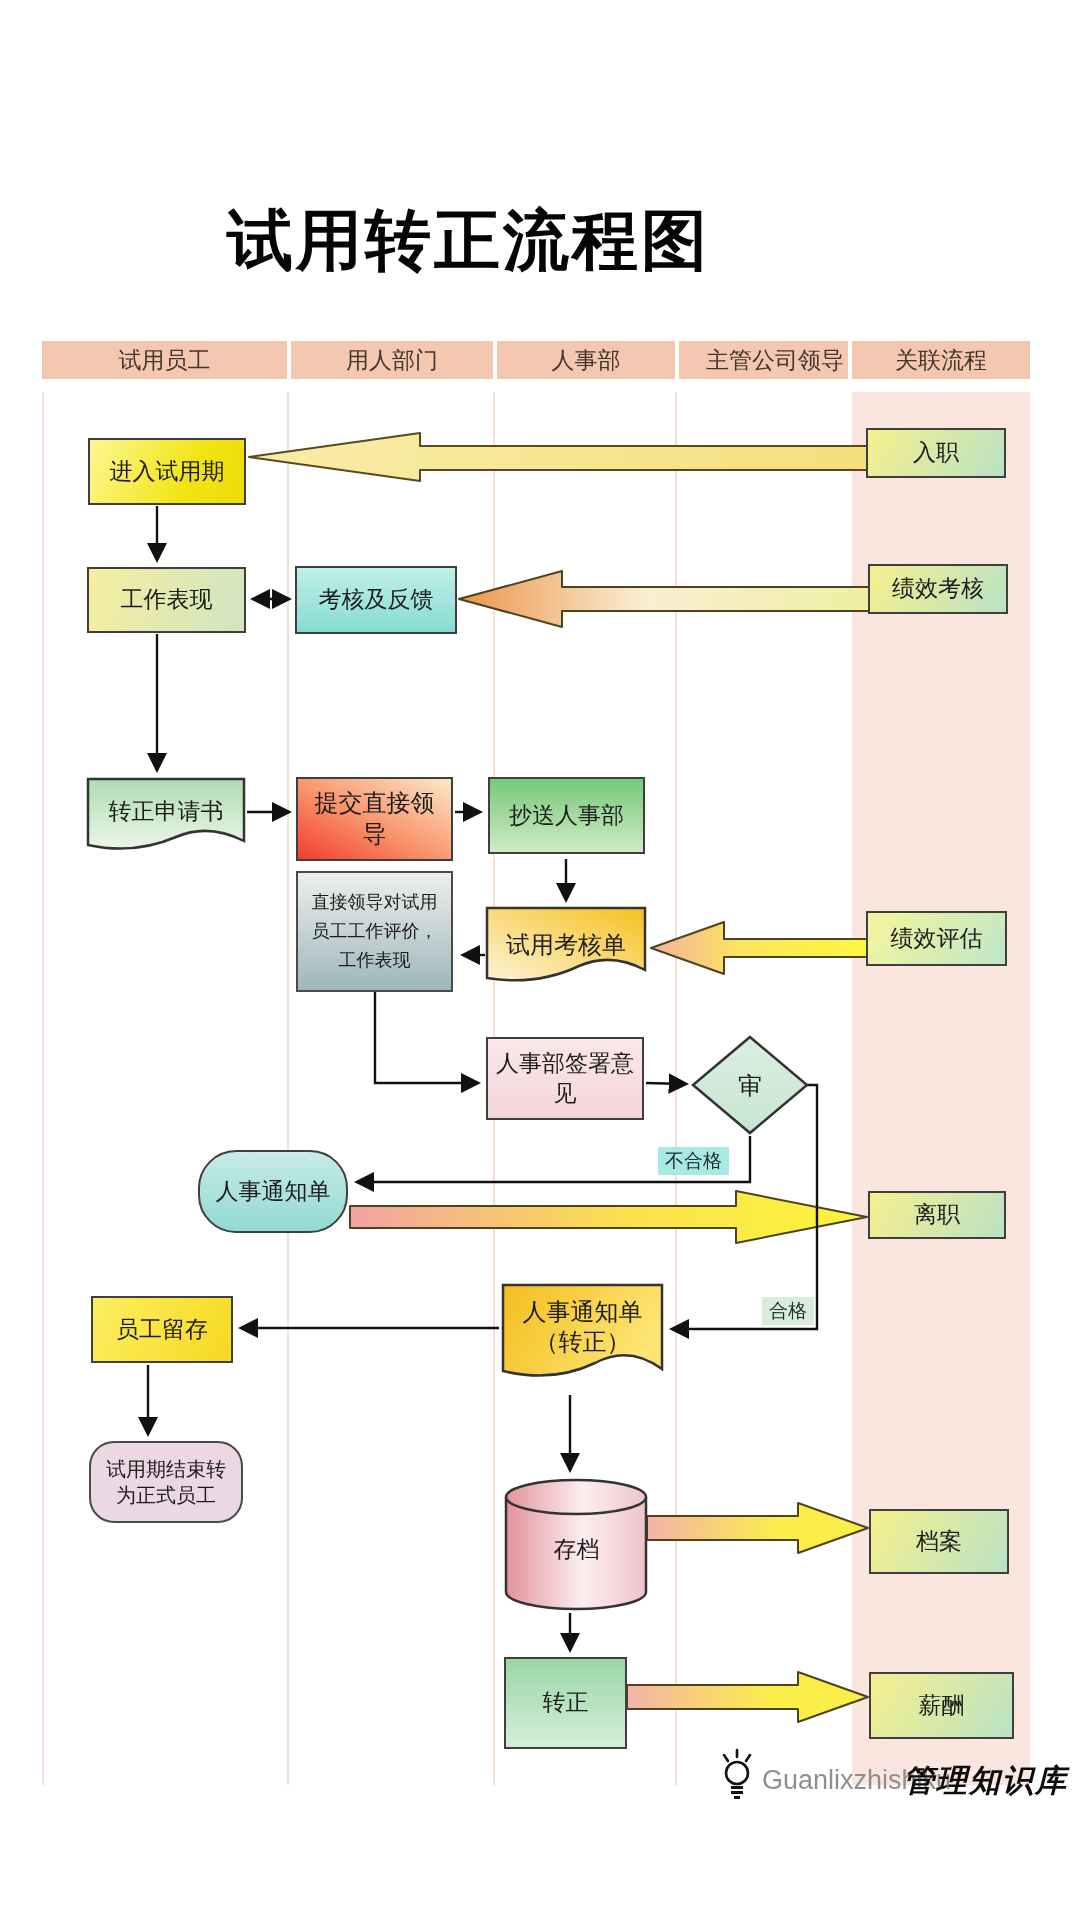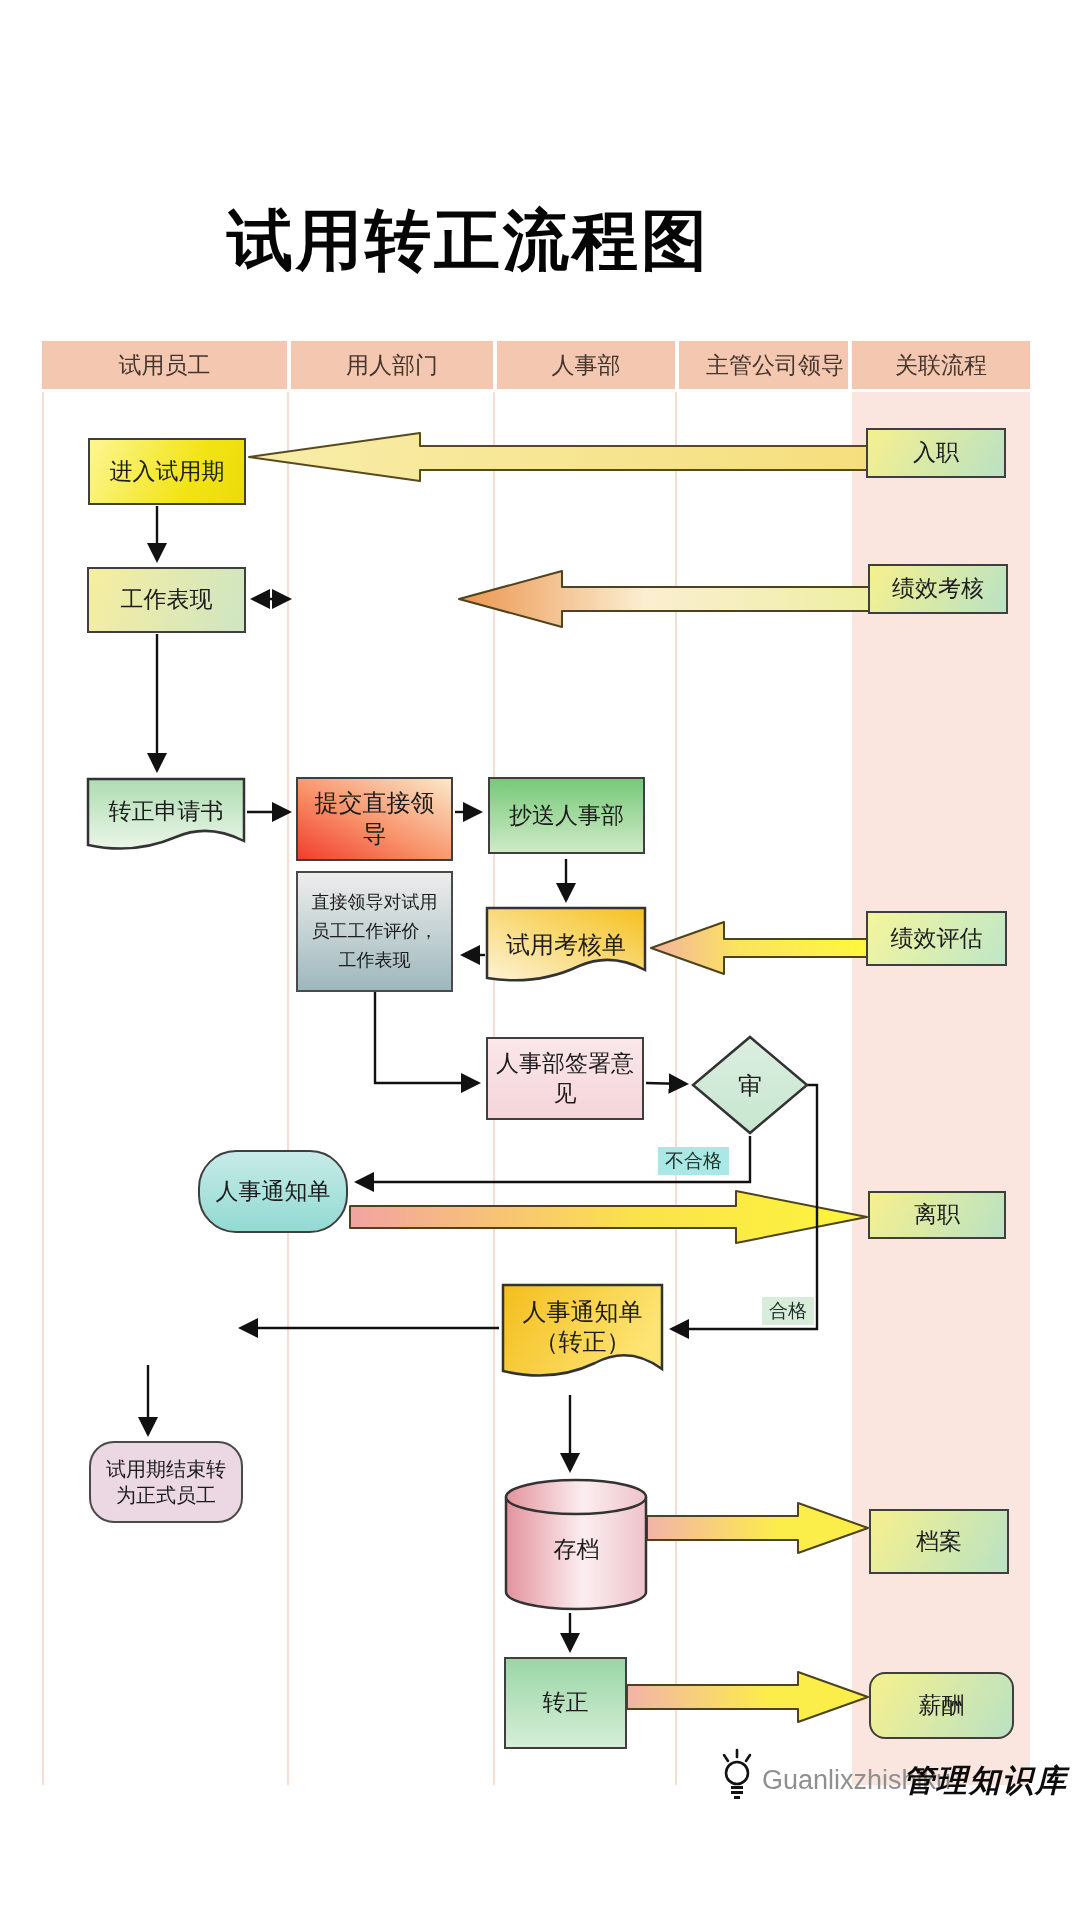--- a/index.html
+++ b/index.html
@@ -1,21 +1,21 @@
 <!DOCTYPE html>
 <html lang="zh"><head>
 <meta charset="utf-8">
 <style>
   html,body{margin:0;padding:0;background:#ffffff;}
   #canvas{position:relative;width:1080px;height:1928px;background:#ffffff;overflow:hidden;
           font-family:"DejaVu Sans",sans-serif;color:#1c1c1c;}
   .abs{position:absolute;box-sizing:border-box;}
   #title{left:0;top:196px;width:894px;text-align:center;font-family:"DejaVu Serif",serif;
          font-weight:900;font-size:66px;letter-spacing:3px;color:#050505;padding-left:43px;}
-  .lane-head{top:341px;height:48px;background:#f4c7b1;display:flex;align-items:center;
+  .lane-head{top:341px;height:38px;background:#f4c7b1;display:flex;align-items:center;
              justify-content:center;font-size:23px;color:#45352d;}
   .lane5-bg{left:852px;top:392px;width:178px;height:1393px;background:#fae6df;}
   .gridline{top:392px;width:2px;height:1393px;background:#f7ded5;}
   .box{border:2px solid #3f3f3f;display:flex;align-items:center;justify-content:center;
        text-align:center;font-size:23px;line-height:1.3;padding:2px 6px;}
   .shape-wrap{pointer-events:none;}
   .shape-wrap svg{position:absolute;left:0;top:0;}
   .shape-label{position:absolute;left:0;width:100%;text-align:center;font-size:23px;line-height:1.25;}
   .preline{white-space:pre-line;}
   .edge-label{font-size:19px;padding:1px 7px;color:#20302a;}
@@ -113,22 +113,24 @@
         <stop offset="0" stop-color="#aedcb2"></stop>
             <stop offset="1" stop-color="#eaf6e7"></stop>
           </linearGradient>
         </defs>
       <path d="M2,2 H158 V64 Q122,46 90,60 Q48,78 2,68 Z" fill="url(#gd1)" stroke="#333" stroke-width="2.5"></path>
     </svg>
     <div class="shape-label" style="top:20px;">转正申请书</div>
   </div>
 
   <div class="abs box z2" style="left:198px;top:1150px;width:150px;height:83px;border-radius:38px;background:linear-gradient(180deg,#c7ebe8,#92dad2);">人事通知单</div>
+  <div class="abs box z2" style="left:91px;top:1296px;width:142px;height:67px;background:linear-gradient(115deg,#fcee62,#f6d91f);">员工留存</div>
   <div class="abs box z2" style="left:89px;top:1441px;width:154px;height:82px;font-size:20px;background:#ebd8e2;border-color:#4a4a4a;border-radius:25px;">试用期结束转为正式员工</div>
 
+  <div class="abs box z2" style="left:295px;top:566px;width:162px;height:68px;background:linear-gradient(180deg,#bfefe8,#86dcd1);">考核及反馈</div>
   <div class="abs box z2" style="left:296px;top:777px;width:157px;height:84px;font-size:24px;background:linear-gradient(to top right,#f23d2e,#f8926a 45%,#fbe8c8);">提交直接领导</div>
   <div class="abs box z2" style="left:296px;top:871px;width:157px;height:121px;font-size:18px;line-height:1.6;padding:4px 12px;background:linear-gradient(180deg,#eeeeec,#9db7bd);border-color:#4a4a4a;">直接领导对试用员工工作评价，工作表现</div>
 
   <div class="abs box z2" style="left:488px;top:777px;width:157px;height:77px;background:linear-gradient(180deg,#77c979,#cfeac7);">抄送人事部</div>
 
   <div class="abs shape-wrap z2" style="left:485px;top:906px;width:162px;height:94px;">
     <svg width="162" height="94" viewBox="0 0 162 94">
       <defs>
           <linearGradient id="gd2" x1="1" y1="0" x2="0" y2="1">
         <stop offset="0" stop-color="#f5c11e"></stop>
@@ -184,21 +186,21 @@
     <div class="shape-label" style="top:58px;">存档</div>
   </div>
 
   <div class="abs box z2" style="left:504px;top:1657px;width:123px;height:92px;background:linear-gradient(180deg,#9ad6a6,#d6eed8);">转正</div>
 
   <div class="abs box z2" style="left:866px;top:428px;width:140px;height:50px;background:linear-gradient(120deg,#f6f08e,#b9e2c4);">入职</div>
   <div class="abs box z2" style="left:868px;top:564px;width:140px;height:50px;background:linear-gradient(120deg,#f6f08e,#b9e2c4);">绩效考核</div>
   <div class="abs box z2" style="left:866px;top:911px;width:141px;height:55px;background:linear-gradient(120deg,#f4f59d,#bfe7c8);">绩效评估</div>
   <div class="abs box z2" style="left:868px;top:1191px;width:138px;height:48px;background:linear-gradient(120deg,#f6f08e,#b9e2c4);">离职</div>
   <div class="abs box z2" style="left:869px;top:1509px;width:140px;height:65px;background:linear-gradient(120deg,#f6f08e,#b9e2c4);">档案</div>
-  <div class="abs box z2" style="left:869px;top:1672px;width:145px;height:67px;background:linear-gradient(120deg,#f6f08e,#b9e2c4);border-radius:16px;">薪酬</div>
+  <div class="abs box z2" style="left:869px;top:1672px;width:145px;height:67px;background:linear-gradient(120deg,#f6f08e,#b9e2c4);">薪酬</div>
 
   <div class="abs edge-label z3" style="left:658px;top:1147px;background:#a9e8e5;">不合格</div>
   <div class="abs edge-label z3" style="left:762px;top:1297px;background:#d7ecd9;">合格</div>
 
   <svg class="abs z3" style="left:718px;top:1748px;" width="38" height="52" viewBox="0 0 38 52">
     <g stroke="#111" stroke-width="2.6" stroke-linecap="round">
       <line x1="19" y1="2" x2="19" y2="9"></line>
       <line x1="6" y1="7" x2="10" y2="13"></line>
       <line x1="32" y1="7" x2="28" y2="13"></line>
     </g>

